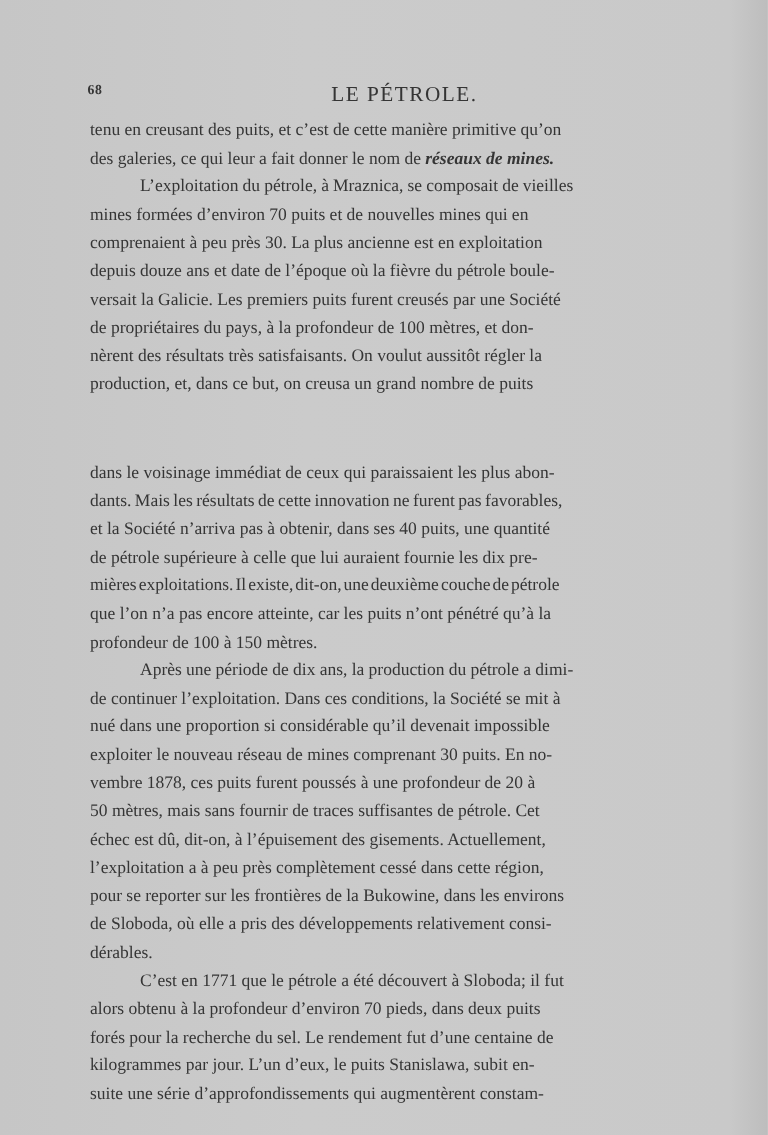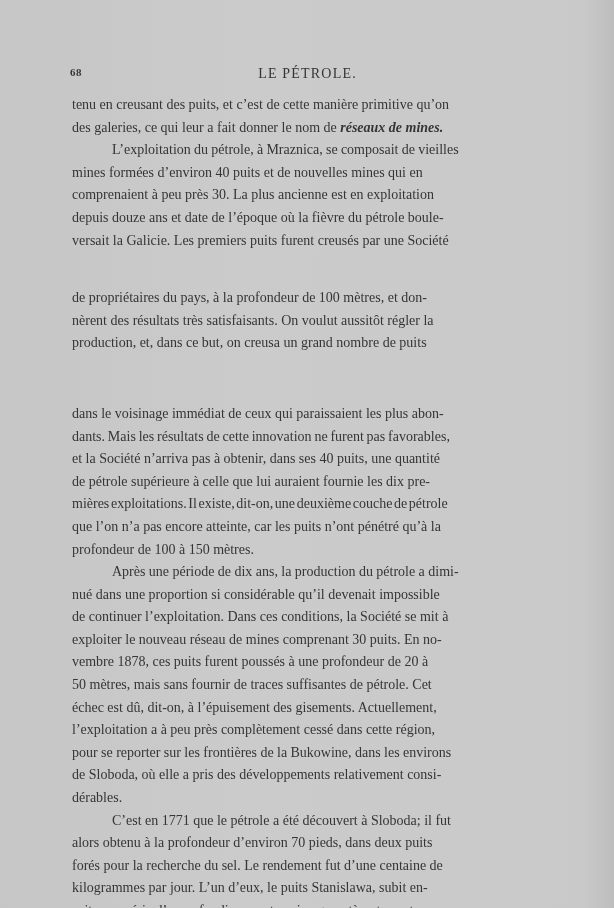--- a/index.html
+++ b/index.html
@@ -33,25 +33,25 @@
     .page-number {
       position: absolute;
       left: 0;
       top: 0;
       font-size: 11px;
       letter-spacing: 0.5px;
       font-weight: bold;
     }
     .running-title {
       position: absolute;
-      left: 1px;
+      left: 17px;
       width: 100%;
       top: 0;
       text-align: center;
-      font-size: 14px;
+      font-size: 17px;
     }
     .text-block {
       position: absolute;
       left: 72px;
       top: 94px;
       width: 471px;
     }
     .line {
       height: 22.6px;
       line-height: 22.6px;
@@ -77,37 +77,37 @@
 
 <div class="page">
   <div class="running-head">
     <span class="page-number">68</span>
     <span class="running-title">LE PÉTROLE.</span>
   </div>
   <div class="text-block" id="text-block">
       <div class="line" style="word-spacing: 0px; white-space: nowrap; text-align-last: left; text-align: left;"><span>tenu en creusant des puits, et c’est de cette manière primitive qu’on</span></div>
       <div class="line" style="word-spacing: 0px; white-space: nowrap; text-align-last: left; text-align: left;"><span>des galeries, ce qui leur a fait donner le nom de </span><em>réseaux de mines.</em></div>
       <div class="line indent" style="word-spacing: -0.25px; white-space: nowrap; text-align-last: left; text-align: left;"><span>L’exploitation du pétrole, à Mraznica, se composait de vieilles</span></div>
-      <div class="line" style="word-spacing: 0px; white-space: nowrap; text-align-last: left; text-align: left;"><span>mines formées d’environ 40 puits et de nouvelles mines qui en</span></div>
+      <div class="line" style="word-spacing: 0px; white-space: nowrap; text-align-last: left; text-align: left;"><span>mines formées d’environ 70 puits et de nouvelles mines qui en</span></div>
       <div class="line" style="word-spacing: 0px; white-space: nowrap; text-align-last: left; text-align: left;"><span>comprenaient à peu près 30. La plus ancienne est en exploitation</span></div>
       <div class="line" style="word-spacing: 0px; white-space: nowrap; text-align-last: left; text-align: left;"><span>depuis douze ans et date de l’époque où la fièvre du pétrole boule-</span></div>
       <div class="line" style="word-spacing: 0px; white-space: nowrap; text-align-last: left; text-align: left;"><span>versait la Galicie. Les premiers puits furent creusés par une Société</span></div>
-      <div class="line" style="word-spacing: 0px; white-space: nowrap; text-align-last: left; text-align: left; margin-top: 35px;"><span>de propriétaires du pays, à la profondeur de 100 mètres, et don-</span></div>
+      <div class="line" style="word-spacing: 0px; white-space: nowrap; text-align-last: left; text-align: left;"><span>de propriétaires du pays, à la profondeur de 100 mètres, et don-</span></div>
       <div class="line" style="word-spacing: 0px; white-space: nowrap; text-align-last: left; text-align: left;"><span>nèrent des résultats très satisfaisants. On voulut aussitôt régler la</span></div>
       <div class="line" style="word-spacing: 0px; white-space: nowrap; text-align-last: left; text-align: left;"><span>production, et, dans ce but, on creusa un grand nombre de puits</span></div>
       <div class="line" style="word-spacing: 0px; white-space: nowrap; text-align-last: left; text-align: left; margin-top: 48px;"><span>dans le voisinage immédiat de ceux qui paraissaient les plus abon-</span></div>
       <div class="line" style="word-spacing: -0.7px; white-space: nowrap; text-align-last: left; text-align: left;"><span>dants. Mais les résultats de cette innovation ne furent pas favorables,</span></div>
       <div class="line" style="word-spacing: 0px; white-space: nowrap; text-align-last: left; text-align: left;"><span>et la Société n’arriva pas à obtenir, dans ses 40 puits, une quantité</span></div>
       <div class="line" style="word-spacing: 0px; white-space: nowrap; text-align-last: left; text-align: left;"><span>de pétrole supérieure à celle que lui auraient fournie les dix pre-</span></div>
       <div class="line" style="word-spacing: -1.88889px; white-space: nowrap; text-align-last: left; text-align: left;"><span>mières exploitations. Il existe, dit-on, une deuxième couche de pétrole</span></div>
       <div class="line" style="word-spacing: 0px; white-space: nowrap; text-align-last: left; text-align: left;"><span>que l’on n’a pas encore atteinte, car les puits n’ont pénétré qu’à la</span></div>
       <div class="line last"><span>profondeur de 100 à 150 mètres.</span></div>
       <div class="line indent" style="word-spacing: -0.0909091px; white-space: nowrap; text-align-last: left; text-align: left;"><span>Après une période de dix ans, la production du pétrole a dimi-</span></div>
+      <div class="line" style="word-spacing: 0px; white-space: nowrap; text-align-last: left; text-align: left;"><span>de continuer l’exploitation. Dans ces conditions, la Société se mit à</span></div>
       <div class="line" style="word-spacing: 0px; white-space: nowrap; text-align-last: left; text-align: left;"><span>nué dans une proportion si considérable qu’il devenait impossible</span></div>
-      <div class="line" style="word-spacing: 0px; white-space: nowrap; text-align-last: left; text-align: left;"><span>de continuer l’exploitation. Dans ces conditions, la Société se mit à</span></div>
       <div class="line" style="word-spacing: 0px; white-space: nowrap; text-align-last: left; text-align: left;"><span>exploiter le nouveau réseau de mines comprenant 30 puits. En no-</span></div>
       <div class="line" style="word-spacing: 0px; white-space: nowrap; text-align-last: left; text-align: left;"><span>vembre 1878, ces puits furent poussés à une profondeur de 20 à</span></div>
       <div class="line" style="word-spacing: 0px; white-space: nowrap; text-align-last: left; text-align: left;"><span>50 mètres, mais sans fournir de traces suffisantes de pétrole. Cet</span></div>
       <div class="line" style="word-spacing: 0px; white-space: nowrap; text-align-last: left; text-align: left;"><span>échec est dû, dit-on, à l’épuisement des gisements. Actuellement,</span></div>
       <div class="line" style="word-spacing: 0px; white-space: nowrap; text-align-last: left; text-align: left;"><span>l’exploitation a à peu près complètement cessé dans cette région,</span></div>
       <div class="line" style="word-spacing: -0.0909091px; white-space: nowrap; text-align-last: left; text-align: left;"><span>pour se reporter sur les frontières de la Bukowine, dans les environs</span></div>
       <div class="line" style="word-spacing: 0px; white-space: nowrap; text-align-last: left; text-align: left;"><span>de Sloboda, où elle a pris des développements relativement consi-</span></div>
       <div class="line last"><span>dérables.</span></div>
       <div class="line indent" style="word-spacing: 0px; white-space: nowrap; text-align-last: left; text-align: left;"><span>C’est en 1771 que le pétrole a été découvert à Sloboda; il fut</span></div>
       <div class="line" style="word-spacing: 0px; white-space: nowrap; text-align-last: left; text-align: left;"><span>alors obtenu à la profondeur d’environ 70 pieds, dans deux puits</span></div>

